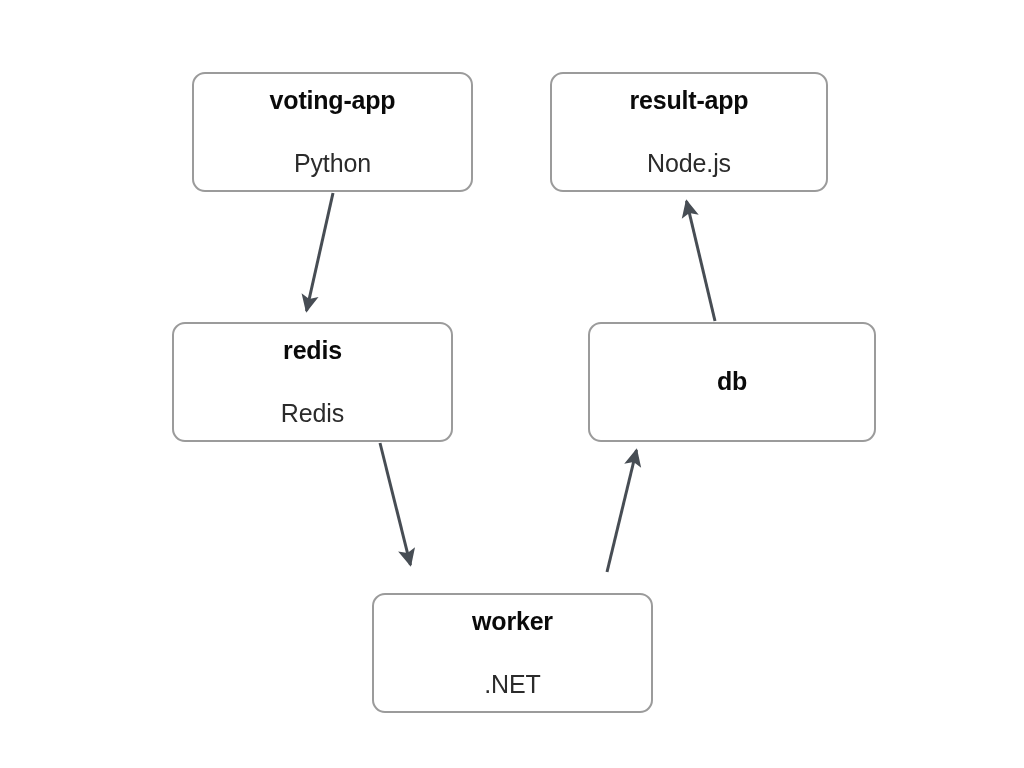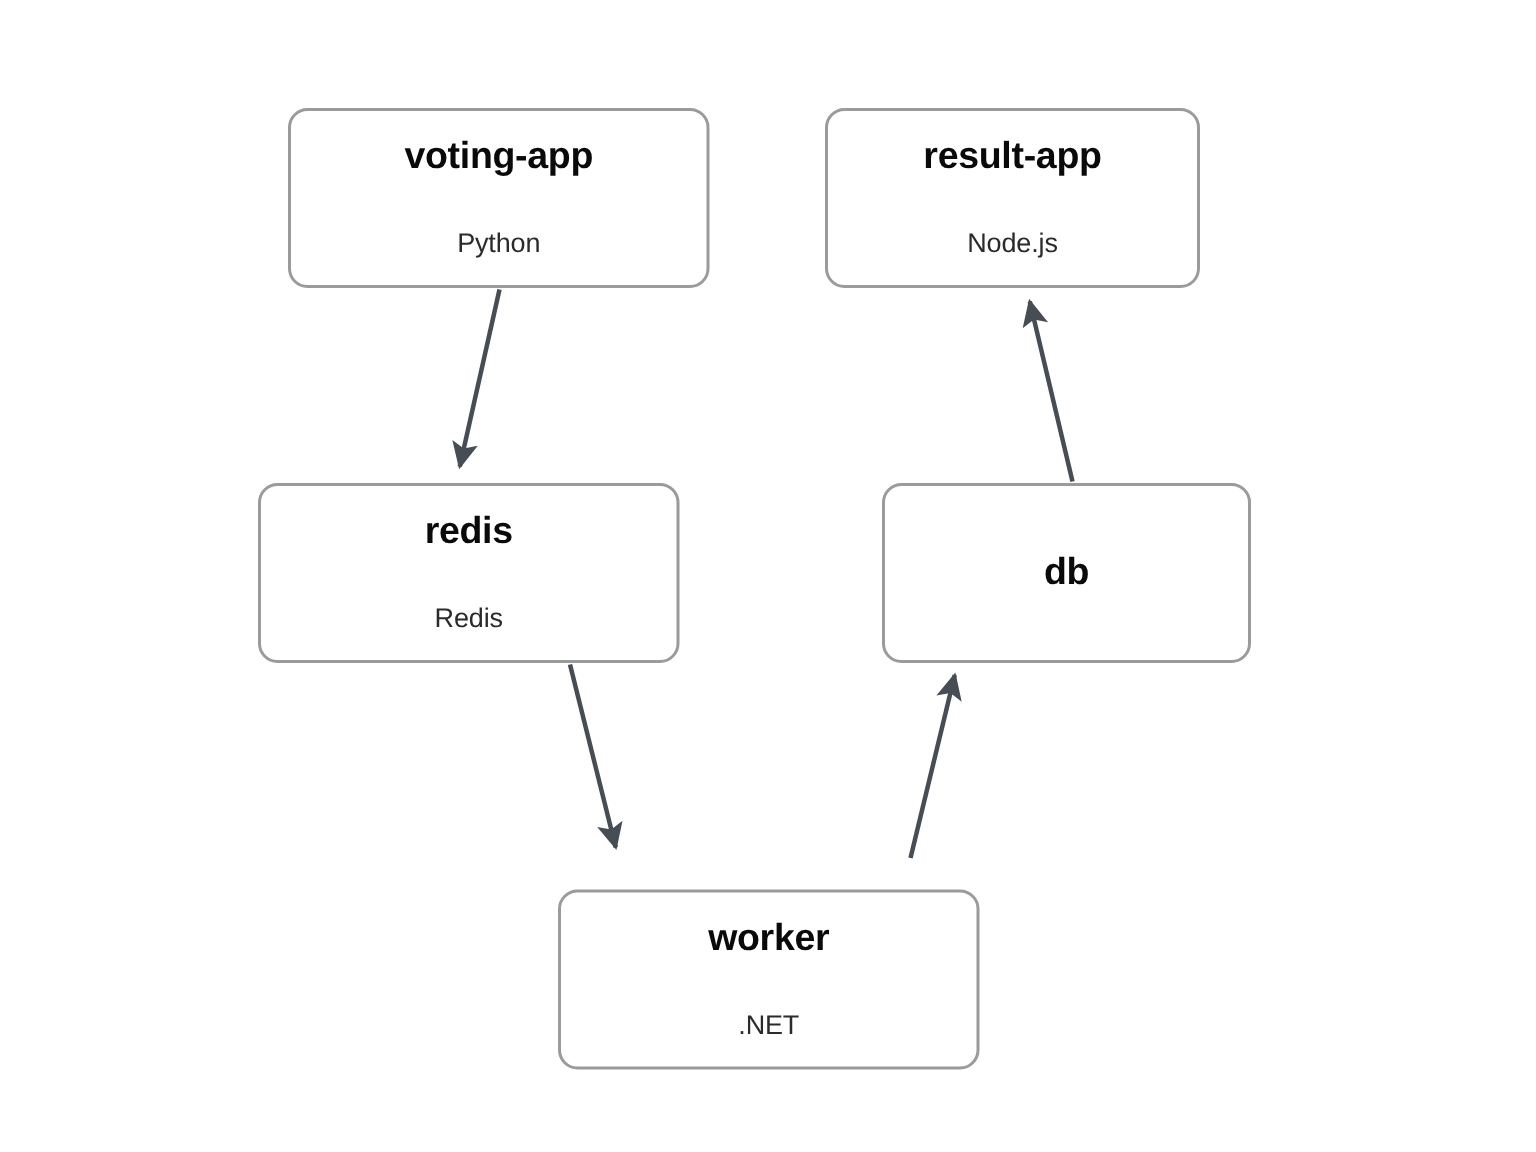--- a/index.html
+++ b/index.html
@@ -49,21 +49,21 @@
 
   .node-title {
     font-size: 25px;
     font-weight: bold;
     color: #0a0a0a;
     line-height: 1.18;
     letter-spacing: -0.2px;
   }
 
   .node-subtitle {
-    font-size: 18px;
+    font-size: 25px;
     font-weight: normal;
     color: #2b2b2b;
     line-height: 1.22;
     letter-spacing: -0.1px;
   }
 </style>
 </head>
 <body>
 
 <div id="canvas">
@@ -90,31 +90,31 @@
     <g>
       <line x1="715" y1="321" x2="686.5" y2="201" stroke="#474d54" stroke-width="3" stroke-linecap="butt" marker-end="url(#arrowhead)"></line>
     </g>
   </svg>
 
   <div class="node" style="left:192px; top:72px; width:281px; height:120px;">
     <div class="node-title">voting-app</div>
     <div class="node-subtitle">Python</div>
   </div>
 
-  <div class="node" style="left:550px; top:72px; width:250px; height:120px;">
+  <div class="node" style="left:550px; top:72px; width:278px; height:120px;">
     <div class="node-title">result-app</div>
     <div class="node-subtitle">Node.js</div>
   </div>
 
   <div class="node" style="left:155px; top:322px; width:281px; height:120px;margin-left:17px;">
     <div class="node-title">redis</div>
     <div class="node-subtitle">Redis</div>
   </div>
 
-  <div class="node" style="left:588px; top:322px; width:246px; height:120px;">
+  <div class="node" style="left:588px; top:322px; width:288px; height:120px;">
     <div class="node-title">db</div>
   </div>
 
   <div class="node" style="left:372px; top:573px; width:281px; height:120px;margin-top:20px;">
     <div class="node-title">worker</div>
     <div class="node-subtitle">.NET</div>
   </div>
 
 </div>
 

